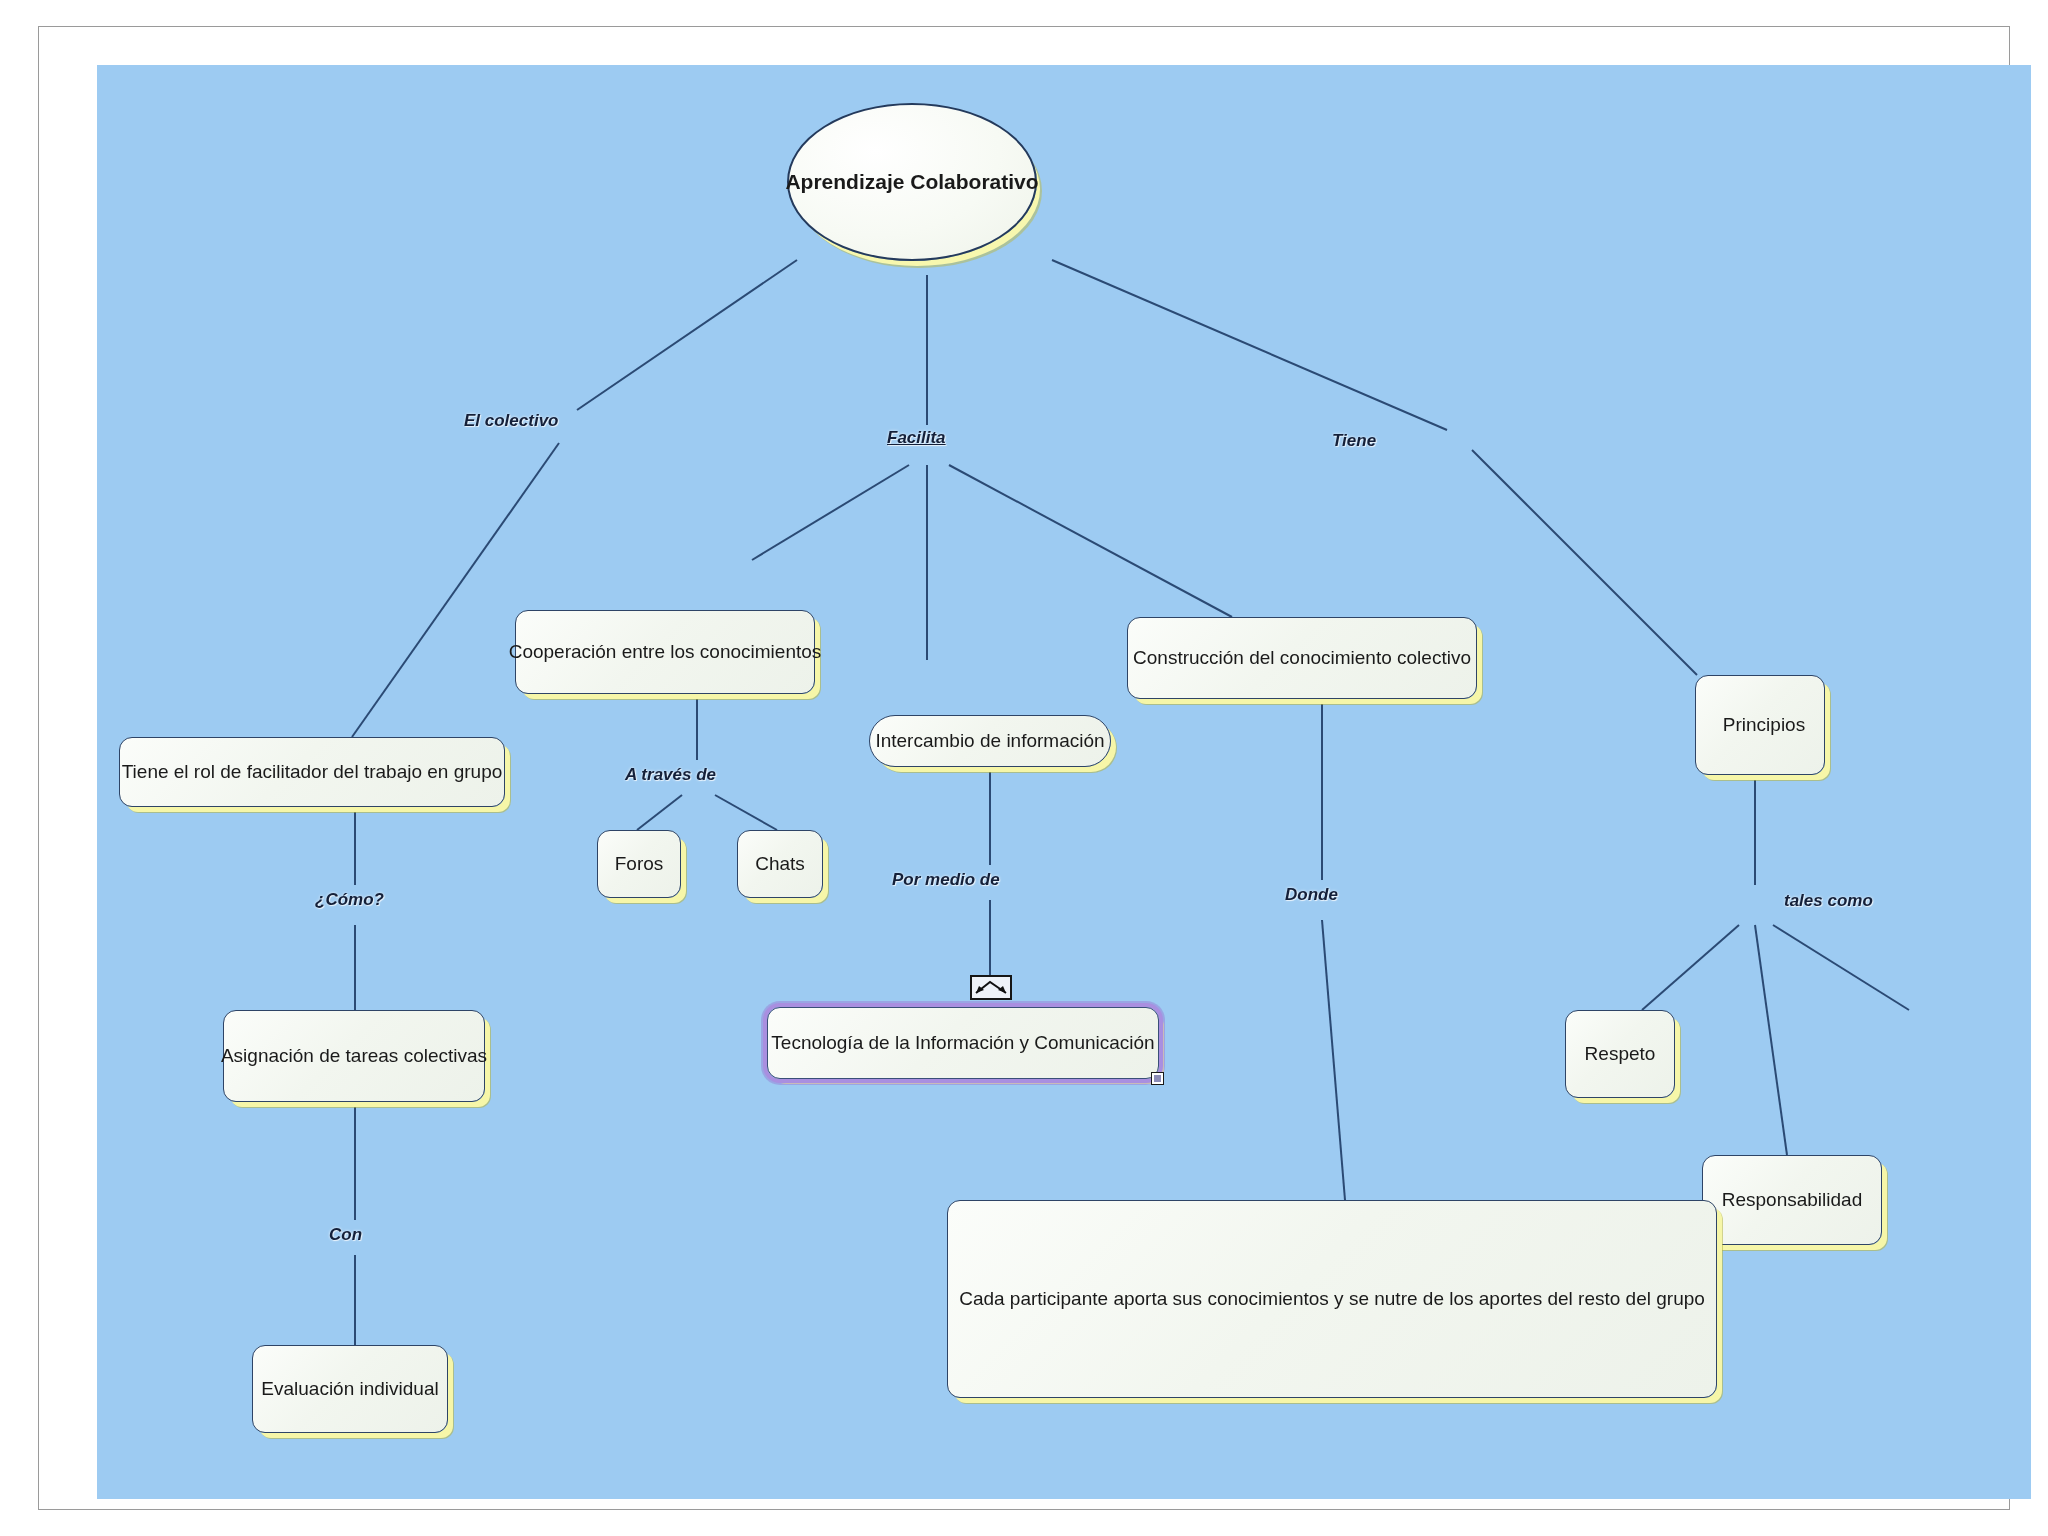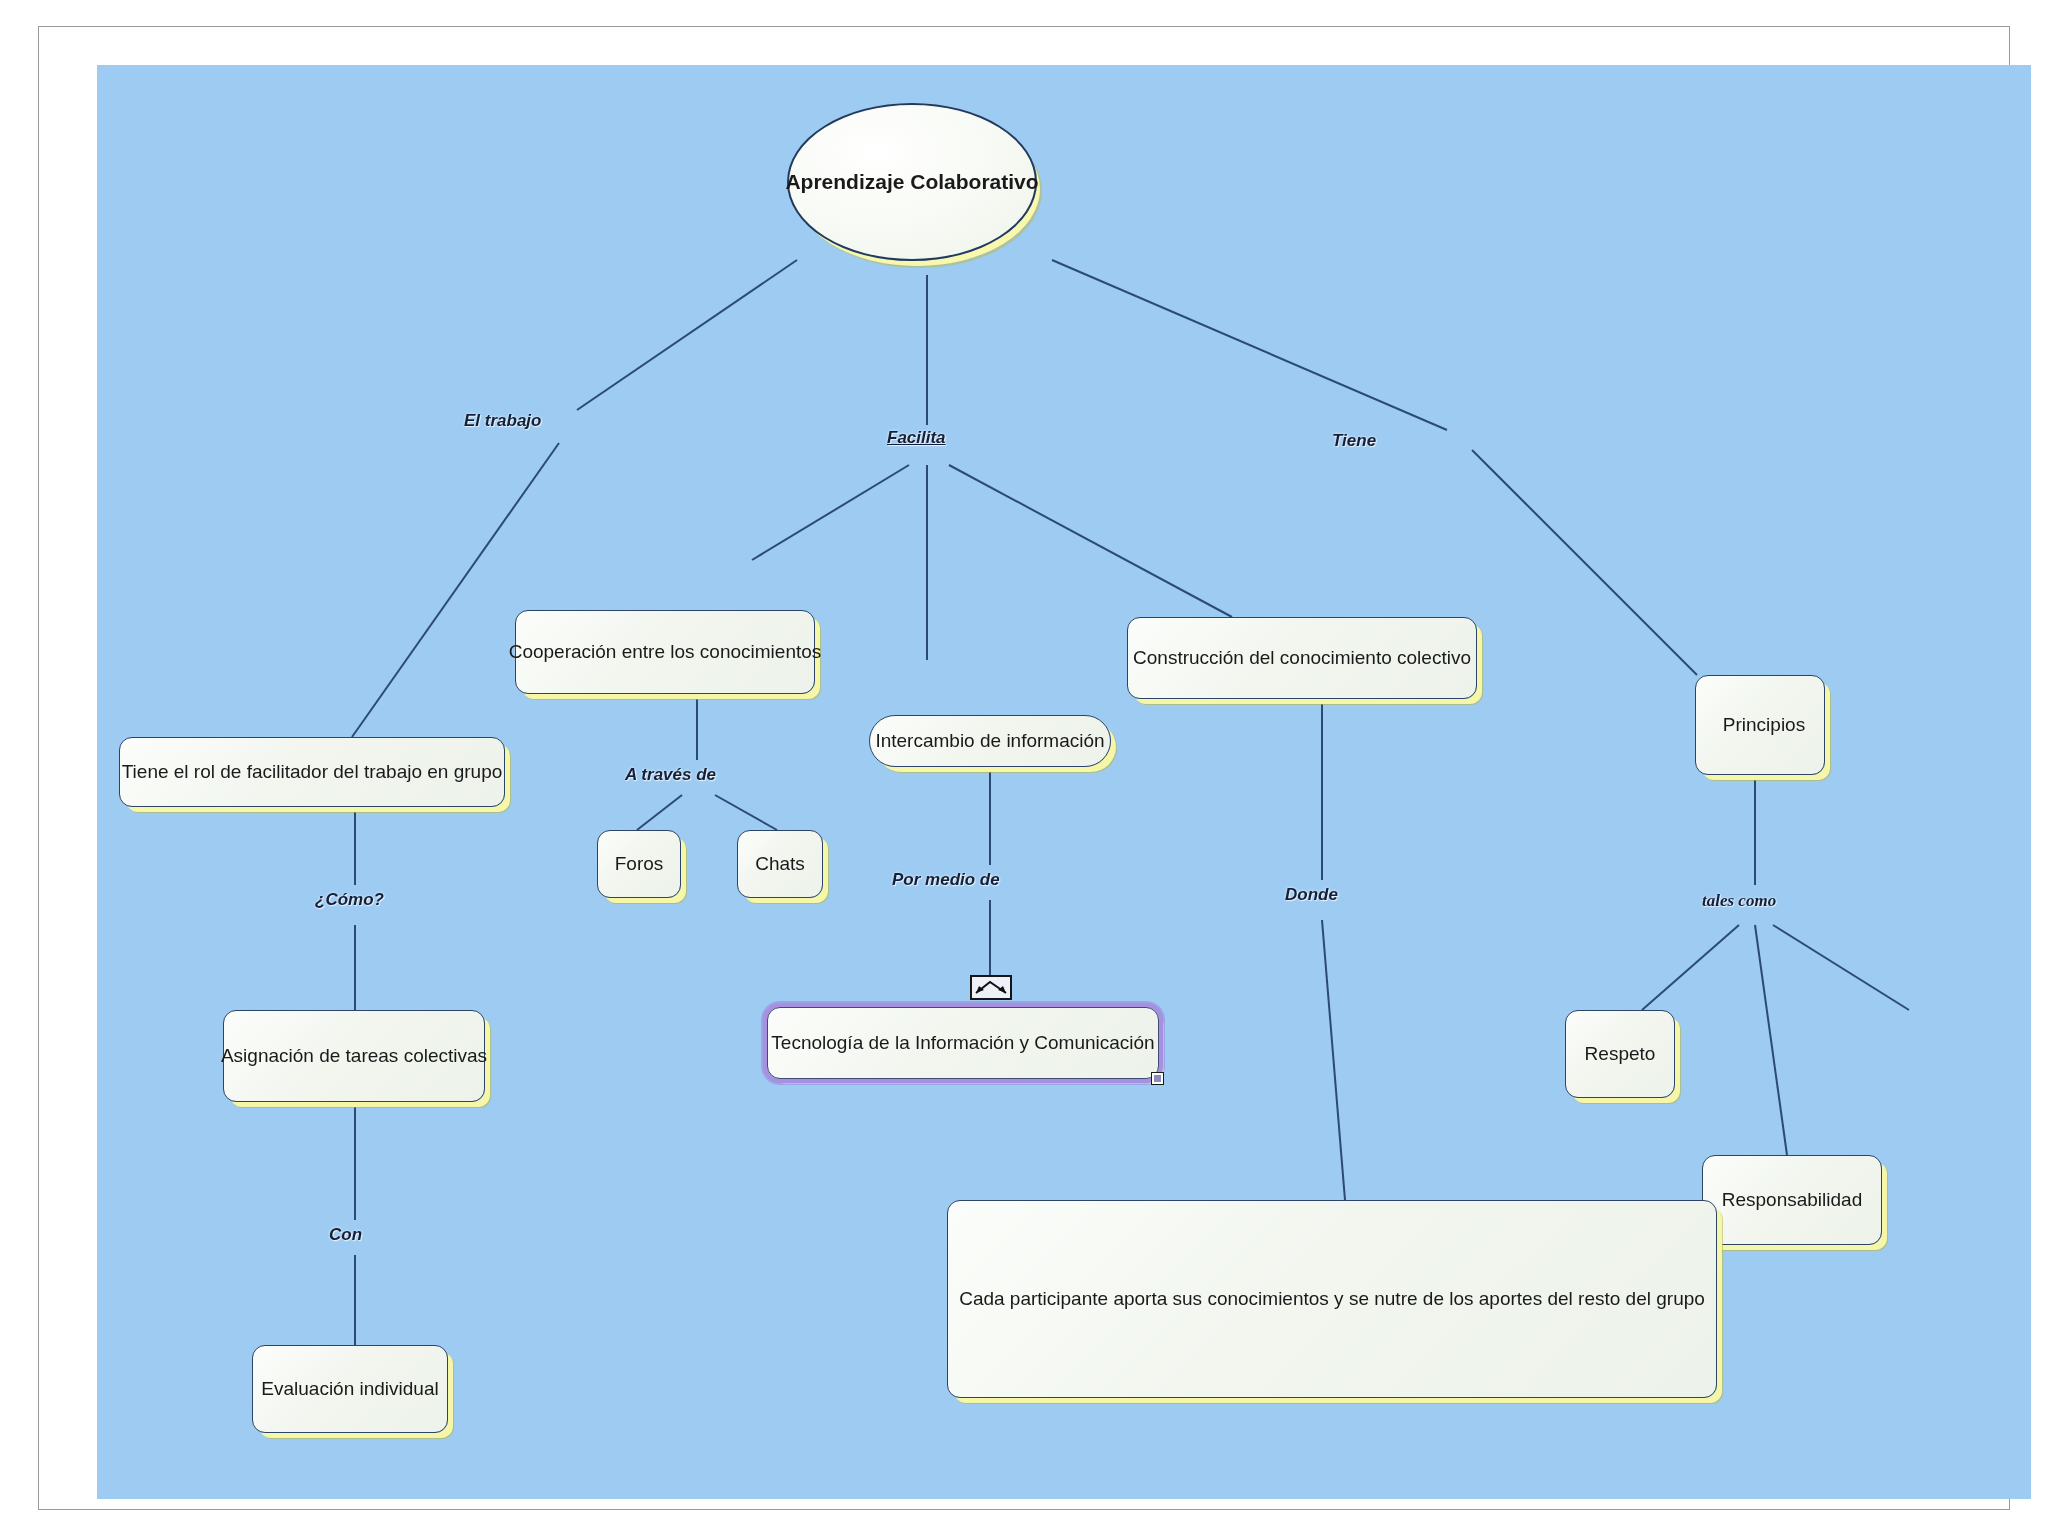--- a/index.html
+++ b/index.html
@@ -167,27 +167,27 @@
           <path d="M 1642 860 L 1545 945"></path>
           <path d="M 1658 860 L 1690 1090"></path>
           <path d="M 1676 860 L 1812 945"></path>
         </g>
       </svg>
 
       <div class="node ellipse" style="left:690px; top:38px; width:250px; height:158px;">
         <span>Aprendizaje Colaborativo</span>
       </div>
 
-      <div class="link-label" style="left:367px; top:346px;">El trabajo</div>
+      <div class="link-label" style="left:367px; top:346px;">El colectivo</div>
       <div class="link-label" style="left:790px; top:363px;text-decoration:underline;">Facilita</div>
       <div class="link-label" style="left:1235px; top:366px;">Tiene</div>
       <div class="link-label" style="left:528px; top:700px;">A través de</div>
       <div class="link-label" style="left:795px; top:805px;">Por medio de</div>
       <div class="link-label" style="left:1188px; top:820px;">Donde</div>
-      <div class="link-label" style="left:1605px; top:826px;font-family:Liberation Serif, serif;">tales como</div>
+      <div class="link-label" style="left:1687px; top:826px;">tales como</div>
       <div class="link-label" style="left:218px; top:825px;">¿Cómo?</div>
       <div class="link-label" style="left:232px; top:1160px;">Con</div>
 
       <div class="node" style="left:22px; top:672px; width:386px; height:70px;">
         <span>Tiene el rol de facilitador del trabajo en grupo</span>
       </div>
 
       <div class="node" style="left:418px; top:545px; width:300px; height:84px;">
         <span>Cooperación entre los conocimientos</span>
       </div>

